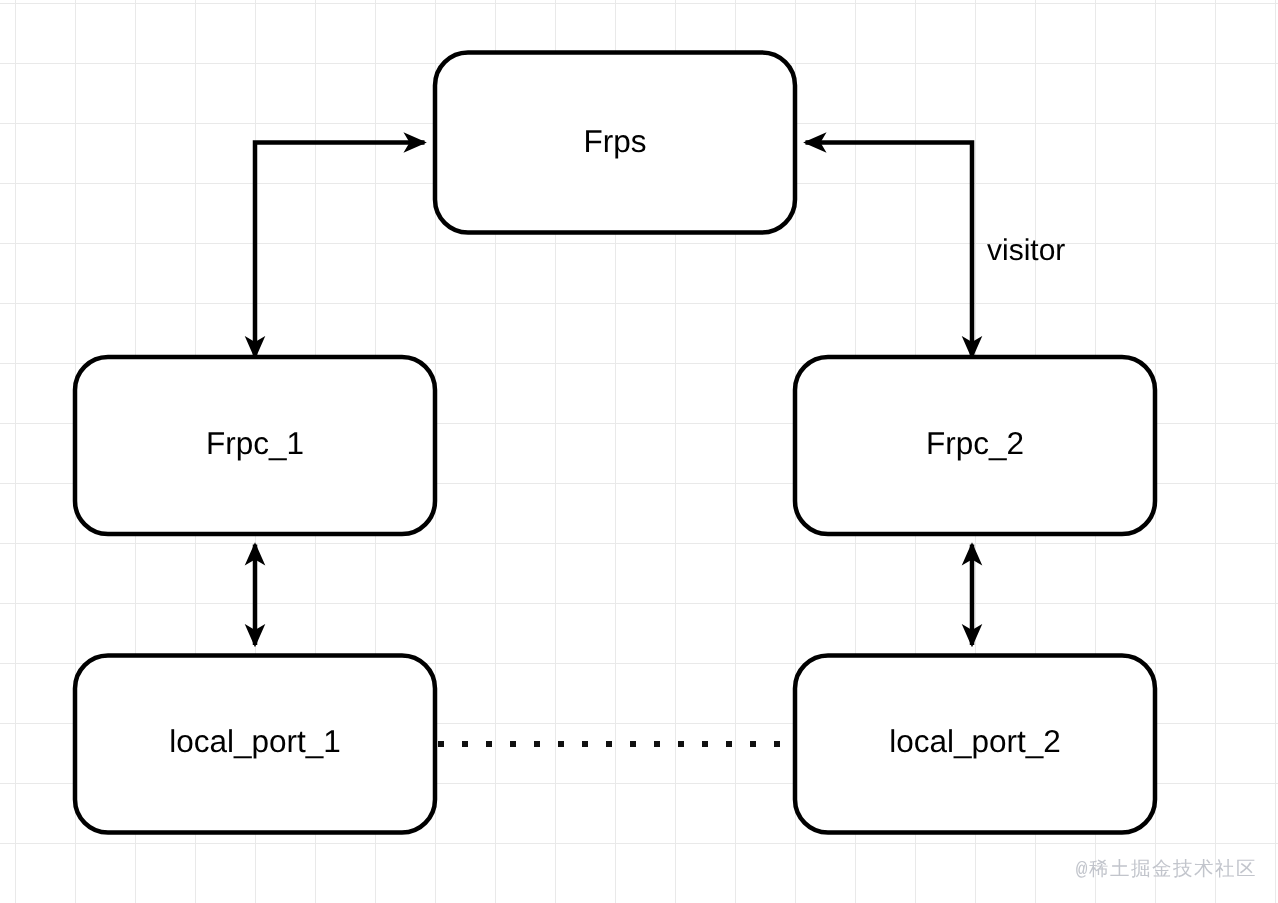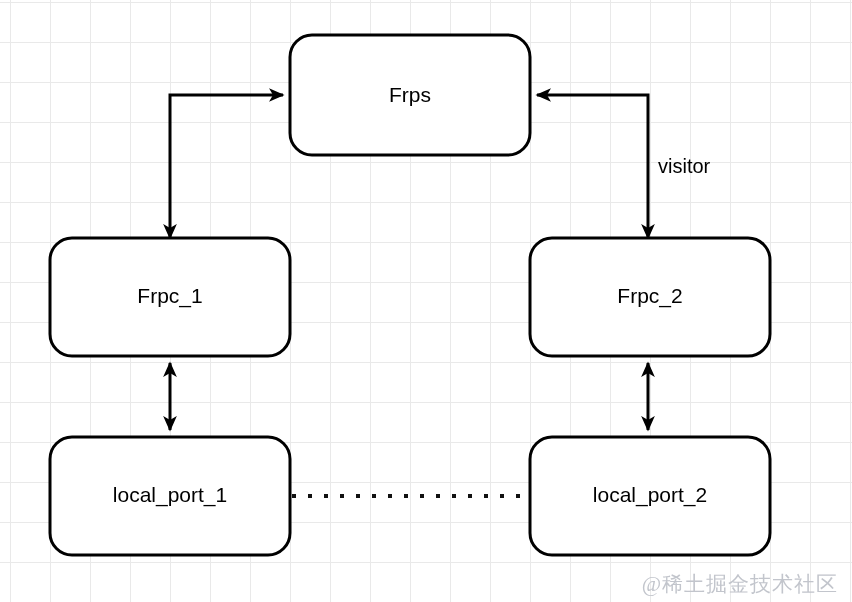--- a/index.html
+++ b/index.html
@@ -56,23 +56,23 @@
   .edge-label {
     font-family: "Liberation Sans", sans-serif;
     font-size: 20px;
     fill: #000000;
     text-anchor: start;
     dominant-baseline: middle;
   }
   .watermark {
     position: absolute;
     right: 14px;
-    bottom: 4px;
-    font-family: Liberation Serif, serif;
-    font-size: 21px;
+    bottom: 14px;
+    font-family: Liberation Mono, monospace;
+    font-size: 13px;
     color: #c2c5cc;
     letter-spacing: 1px;
     white-space: nowrap;
     user-select: none;
   }
 </style>
 </head>
 <body>
 
 <div id="canvas">

